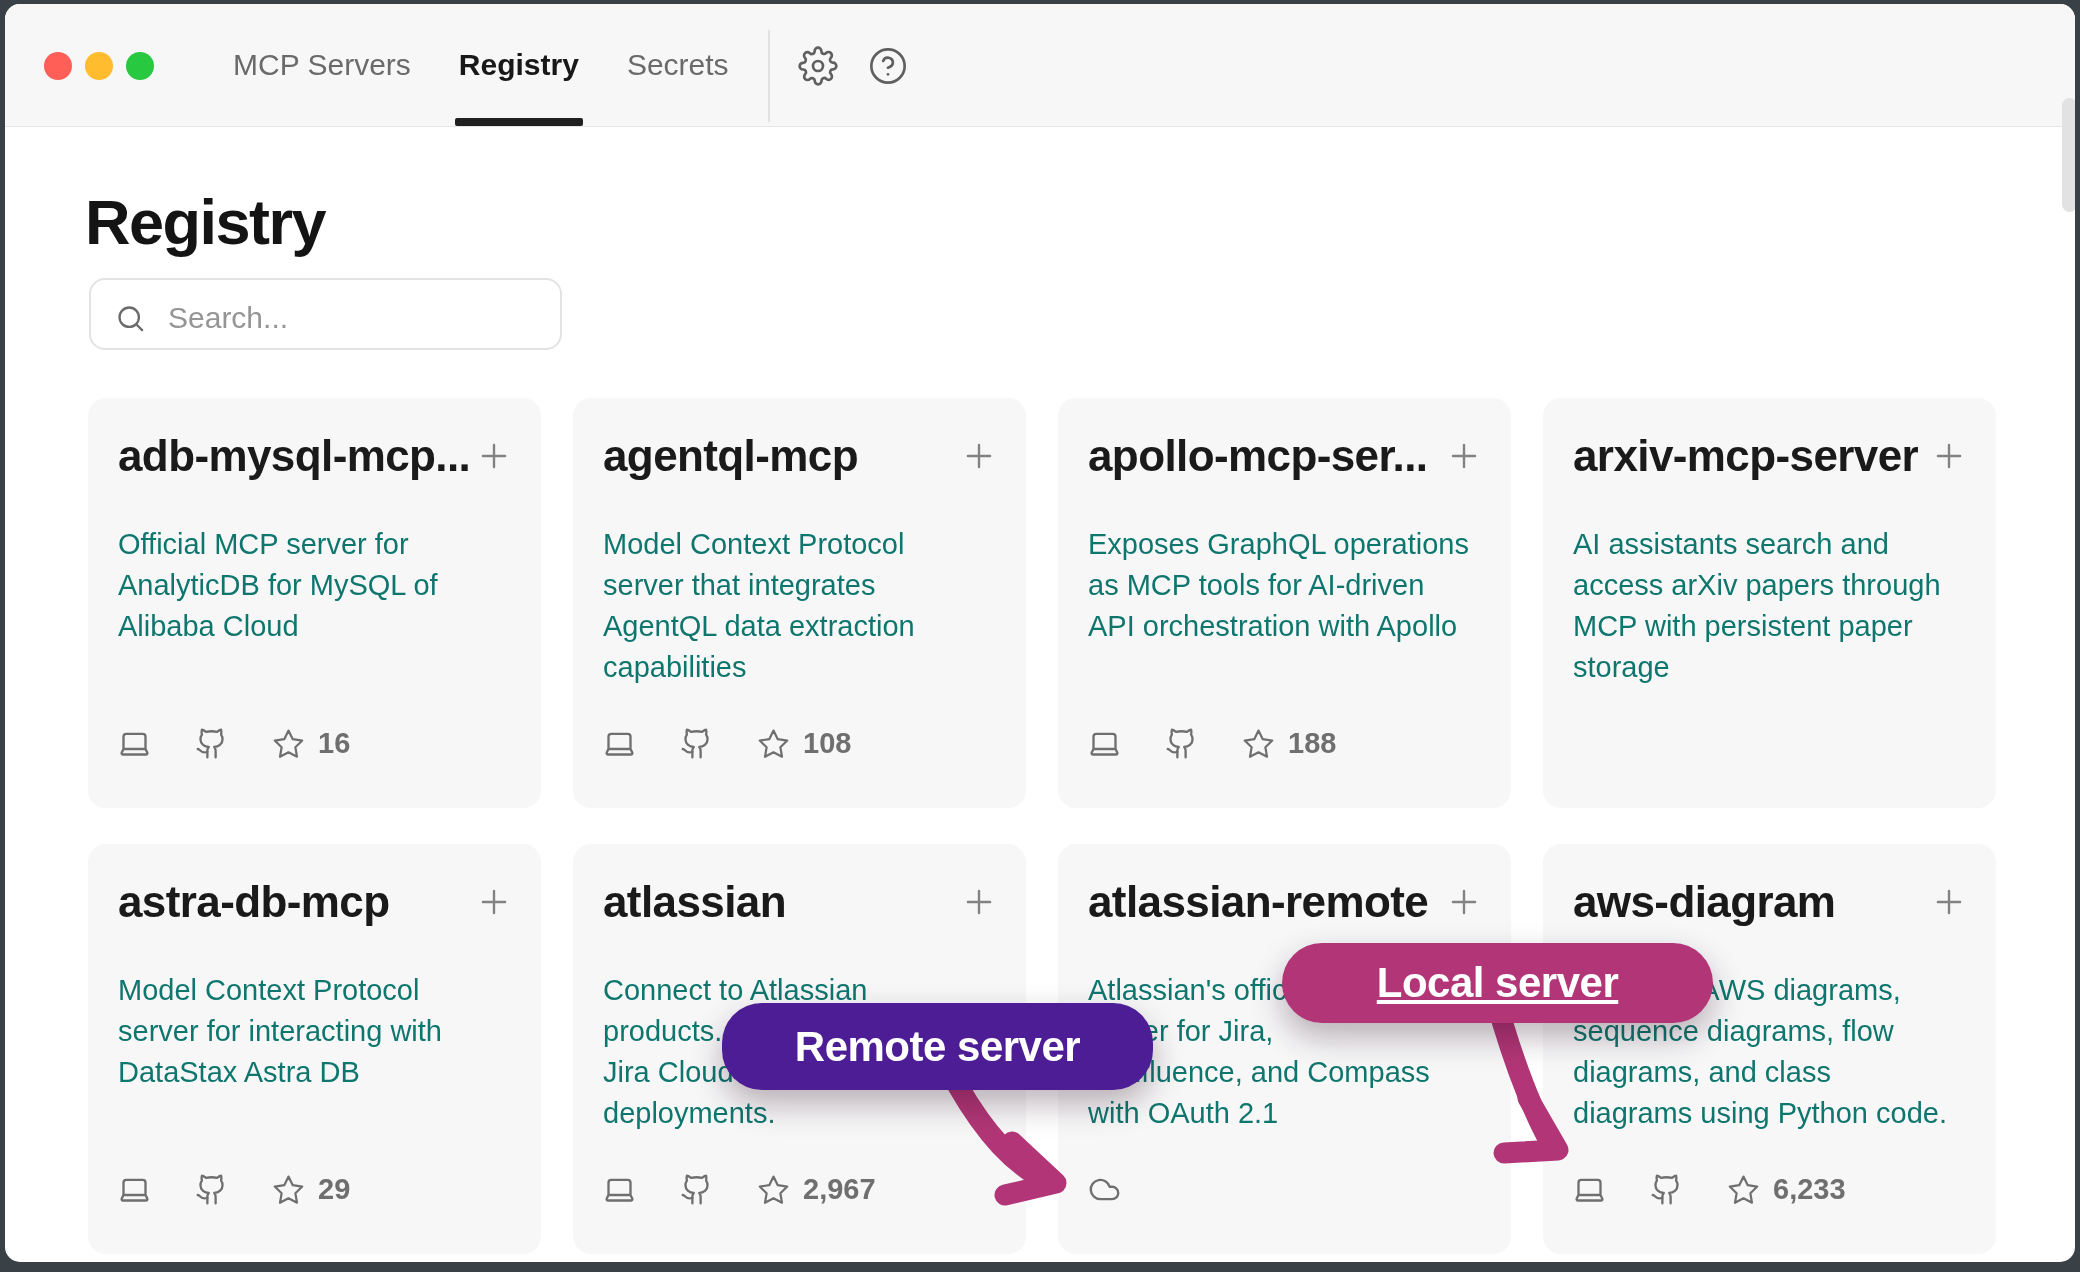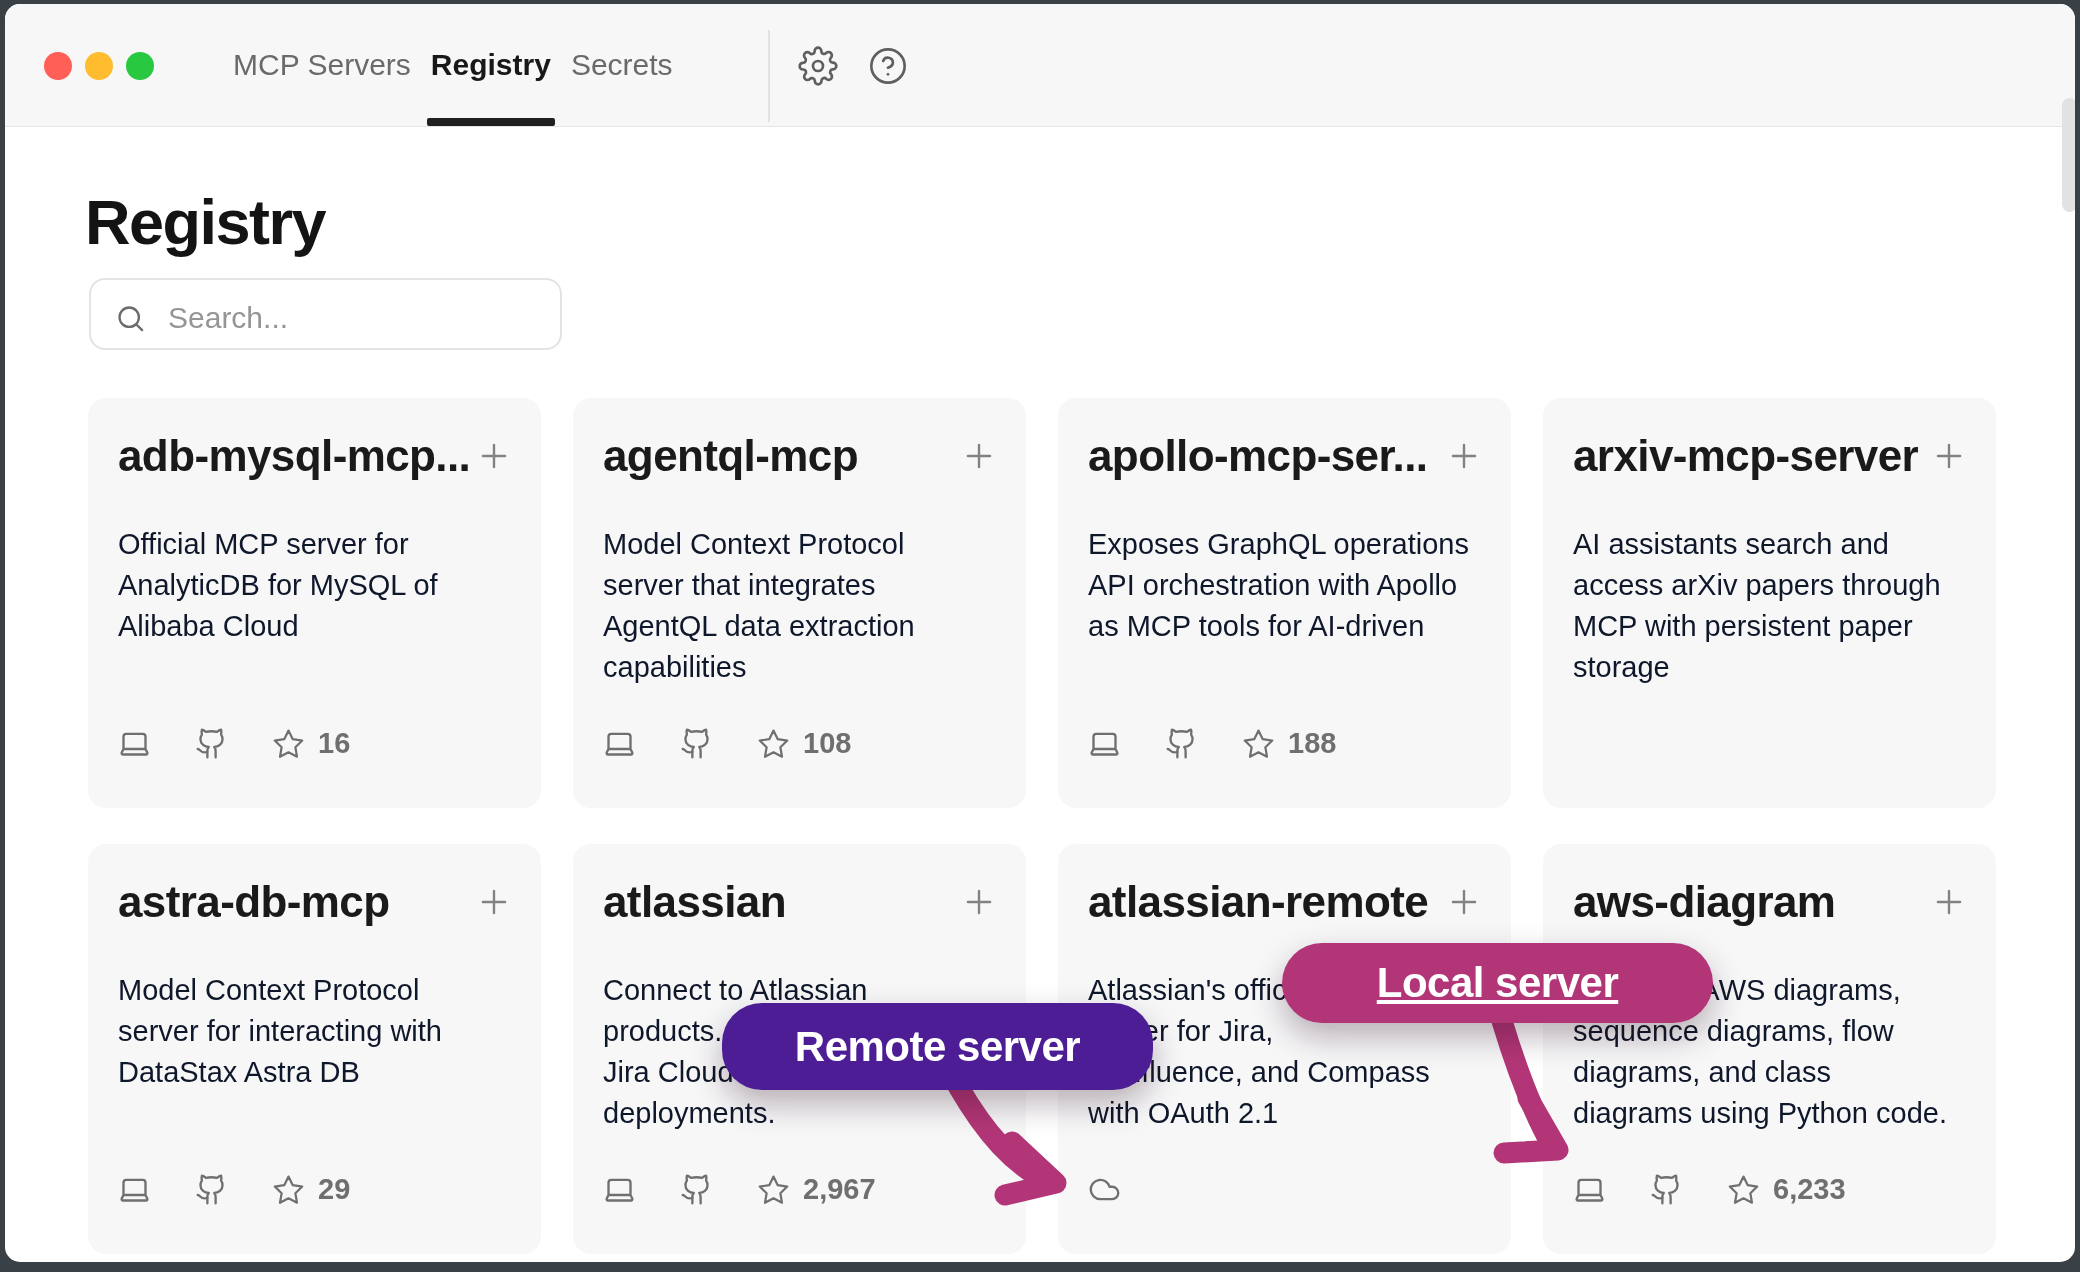--- a/index.html
+++ b/index.html
@@ -5,21 +5,21 @@
   html,body { margin:0; padding:0; background:#3a4146; font-family:"Liberation Sans","DejaVu Sans",sans-serif; }
   .stage { position:relative; width:2080px; height:1272px; background:#3a4146; overflow:hidden; }
   .window { position:absolute; left:5px; top:4px; width:2070px; height:1258px; background:#ffffff;
             border-radius:15px; overflow:hidden; }
 
   
   .header { position:absolute; left:0; top:0; width:100%; height:122px; background:#f7f7f8;
             border-bottom:1px solid #e5e5e5; }
   .traffic { position:absolute; left:39px; top:48px; display:flex; gap:13px; }
   .traffic span { width:28px; height:28px; border-radius:50%; display:block; }
-  .tabs { position:absolute; left:228px; top:0; height:122px; display:flex; gap:20px; }
+  .tabs { position:absolute; left:228px; top:0; height:122px; display:flex; gap:48px; }
   .tab { position:relative; height:100%; display:flex; align-items:center; font-size:30px; color:#6a6a6a; cursor:default; }
   .tab.active { color:#181818; font-weight:bold; }
   .tab .underline { position:absolute; left:-4px; right:-4px; bottom:0; height:8px; background:#202020; border-radius:2px; }
   .hdr-divider { position:absolute; left:763px; top:26px; width:2px; height:92px; background:#e2e2e2; }
   .hdr-icon { position:absolute; width:40px; height:40px; color:#5f5f5f; }
   .hdr-icon svg { width:100%; height:100%; }
   #gear { left:793px; top:42px; }
   #help { left:863px; top:42px; }
 
   
@@ -36,21 +36,21 @@
   
   .grid { position:absolute; left:83px; top:394px; width:1908px; display:grid;
           grid-template-columns:repeat(4,453px); grid-auto-rows:410px; gap:36px 32px; }
   .card { background:#f7f7f8; border-radius:18px; padding:36px 28px 48px 30px; box-sizing:border-box;
           display:flex; flex-direction:column; }
   .card-head { display:flex; justify-content:space-between; align-items:flex-start; }
   .card-title { margin:0; font-size:44px; line-height:44px; font-weight:bold; color:#1a1a1a;
                 letter-spacing:-0.6px; white-space:nowrap; }
   .plus { width:38px; height:38px; color:#828282; margin-top:3px; flex:0 0 auto; cursor:pointer; }
   .plus svg { width:100%; height:100%; }
-  .card-desc { margin-top:46px; font-size:29px; line-height:41px; color:#0f172a; }
+  .card-desc { margin-top:46px; font-size:29px; line-height:41px; color:#0f766e; }
   .card-footer { margin-top:auto; display:flex; align-items:center; gap:44px; color:#6f6f6f;font-weight:bold; }
   .f-icon { width:33px; height:33px; display:block; }
   .f-icon svg { width:100%; height:100%; }
   .stat { display:flex; align-items:center; gap:13px; font-size:29px; color:#6f6f6f; }
 
   
   .arrow-layer { position:absolute; left:0; top:0; width:2080px; height:1272px; z-index:5; pointer-events:none; }
   .bubble { position:absolute; z-index:6; display:flex; align-items:center; justify-content:center;
             color:#ffffff; font-size:42px; font-weight:bold; border-radius:40px;
             box-shadow:0 14px 32px rgba(35,8,25,0.30); letter-spacing:-0.5px; }
@@ -174,22 +174,22 @@
         <article class="card">
           <div class="card-head">
             <h3 class="card-title">apollo-mcp-ser...</h3>
             <span class="plus"><svg viewBox="0 0 24 24" fill="none" stroke="currentColor" stroke-width="1.5" stroke-linecap="round" stroke-linejoin="round">
                 <line x1="12" y1="5" x2="12" y2="19"></line>
                 <line x1="5" y1="12" x2="19" y2="12"></line>
               </svg></span>
           </div>
           <div class="card-desc">
             <div>Exposes GraphQL operations</div>
+            <div>as MCP tools for AI-driven</div>
             <div>API orchestration with Apollo</div>
-            <div>as MCP tools for AI-driven</div>
           </div>
           <div class="card-footer">
             <span class="f-icon"><svg viewBox="0 0 24 24" fill="none" stroke="currentColor" stroke-width="1.7" stroke-linecap="round" stroke-linejoin="round">
                 <path d="M20 16V7a2 2 0 0 0-2-2H6a2 2 0 0 0-2 2v9m16 0H4m16 0 1.28 2.55a1 1 0 0 1-.9 1.45H3.62a1 1 0 0 1-.9-1.45L4 16"></path>
               </svg></span>
             <span class="f-icon"><svg viewBox="0 0 24 24" fill="none" stroke="currentColor" stroke-width="1.7" stroke-linecap="round" stroke-linejoin="round">
                 <path d="M15 22v-4a4.8 4.8 0 0 0-1-3.5c3 0 6-2 6-5.5.08-1.25-.27-2.48-1-3.5.28-1.15.28-2.35 0-3.5 0 0-1 0-3 1.5-2.64-.5-5.36-.5-8 0C6 2 5 2 5 2c-.3 1.15-.3 2.35 0 3.5A5.403 5.403 0 0 0 4 9c0 3.5 3 5.5 6 5.5-.39.49-.68 1.05-.85 1.65-.17.6-.22 1.23-.15 1.85v4"></path>
                 <path d="M9 18c-4.51 2-5-2-7-2"></path>
               </svg></span>
             <span class="stat">

